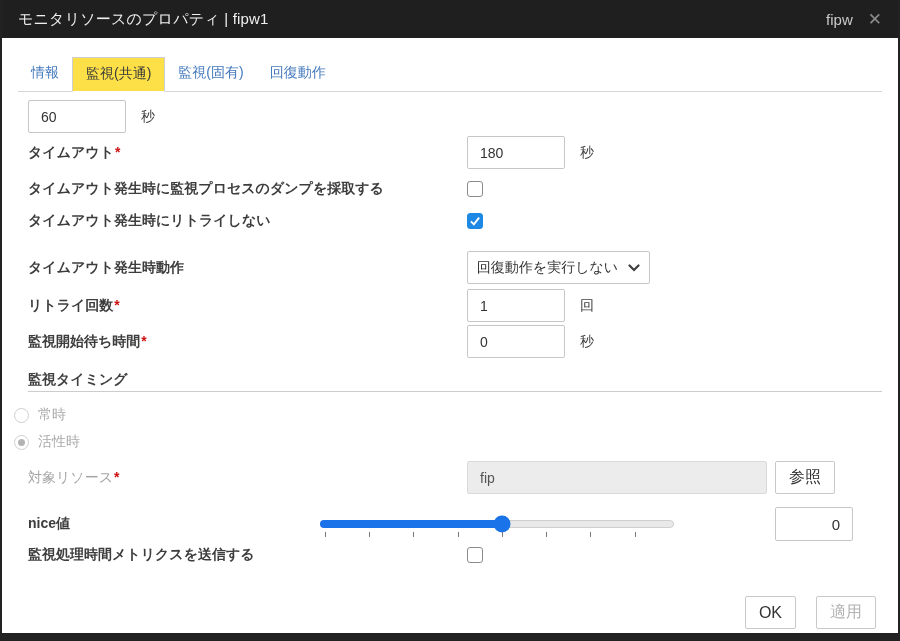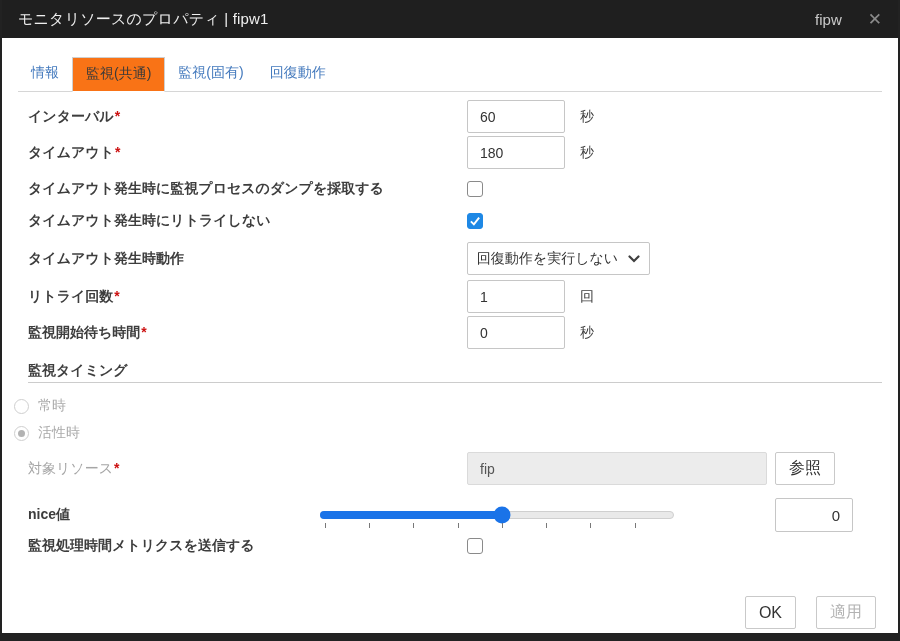--- a/index.html
+++ b/index.html
@@ -11,29 +11,29 @@
     border-style:solid; border-color:#222222; border-width:0 2px 8px 2px;
     overflow:hidden;
   }
 
   
   .titlebar{
     height:38px; background:#1f1f1f; color:#efefef;
     display:flex; align-items:center; padding:0 16px;
   }
   .titlebar .title{ font-size:15px; letter-spacing:.2px; }
-  .titlebar-right{ margin-left:auto; display:flex; align-items:center; gap:26px; }
+  .titlebar-right{ margin-left:auto; display:flex; align-items:center; gap:15px; }
   .context-text{ color:#c9c9c9; font-size:15px; }
   .close-x{ color:#8a8a8a; font-size:17px; font-weight:bold; cursor:pointer; line-height:1; }
 
   
   .tabs{ display:flex; margin:18px 16px 0 16px; border-bottom:1px solid #d6d6d6; }
   .tab{ padding:7px 13px 8px 13px; color:#4379bd; cursor:pointer; position:relative; top:1px; font-size:14px; }
   .tab.selected{
-    color:#3a3a3a; background:#f97316;
+    color:#3a3a3a; background:#fde047;
     border:1px solid #cfcfcf; border-bottom:1px solid #fff;
   }
 
   
   .row{ display:flex; align-items:center; padding-left:26px; padding-right:16px; }
   .lbl{ flex:0 0 439px; font-weight:bold; color:#3d3d3d; }
   .lbl.dim{ font-weight:normal; color:#a6a6a6; }
   .req{ color:#cc1111; margin-left:1px; font-weight:bold; }
 
   .txt{
@@ -105,21 +105,20 @@
   </div>
 
   <div class="tabs">
     <div class="tab">情報</div>
     <div class="tab selected">監視(共通)</div>
     <div class="tab">監視(固有)</div>
     <div class="tab">回復動作</div>
   </div>
 
   <div class="row" style="margin-top:8px;">
-    <span class="lbl"><span>インターバル</span><span class="req">*</span></span>
     <input class="txt" value="60" style="">
     <span class="unit">秒</span>
   </div>
 
   <div class="row" style="margin-top:3px;">
     <span class="lbl"><span>タイムアウト</span><span class="req">*</span></span>
     <input class="txt" value="180" style="">
     <span class="unit">秒</span>
   </div>
 
@@ -130,21 +129,21 @@
 
   <div class="row" style="margin-top:12px; height:20px;">
     <span class="lbl">タイムアウト発生時にリトライしない</span>
     <span class="cb checked">
       <svg width="12" height="12" viewBox="0 0 16 16">
           <path d="M2.5 8.5 L6.5 12.5 L13.5 3.5" stroke="#fff" stroke-width="2.6" fill="none"></path>
         </svg>
     </span>
   </div>
 
-  <div class="row" style="margin-top:11px;">
+  <div class="row" style="margin-top:20px;">
     <span class="lbl">タイムアウト発生時動作</span>
     <div class="select">
       <span>回復動作を実行しない</span>
       <svg width="12" height="8" viewBox="0 0 12 8">
           <path d="M1.5 1.5 L6 6 L10.5 1.5" stroke="#3f3f3f" stroke-width="2.2" fill="none" stroke-linecap="round"></path>
         </svg>
     </div>
   </div>
 
   <div class="row" style="margin-top:5px;">

